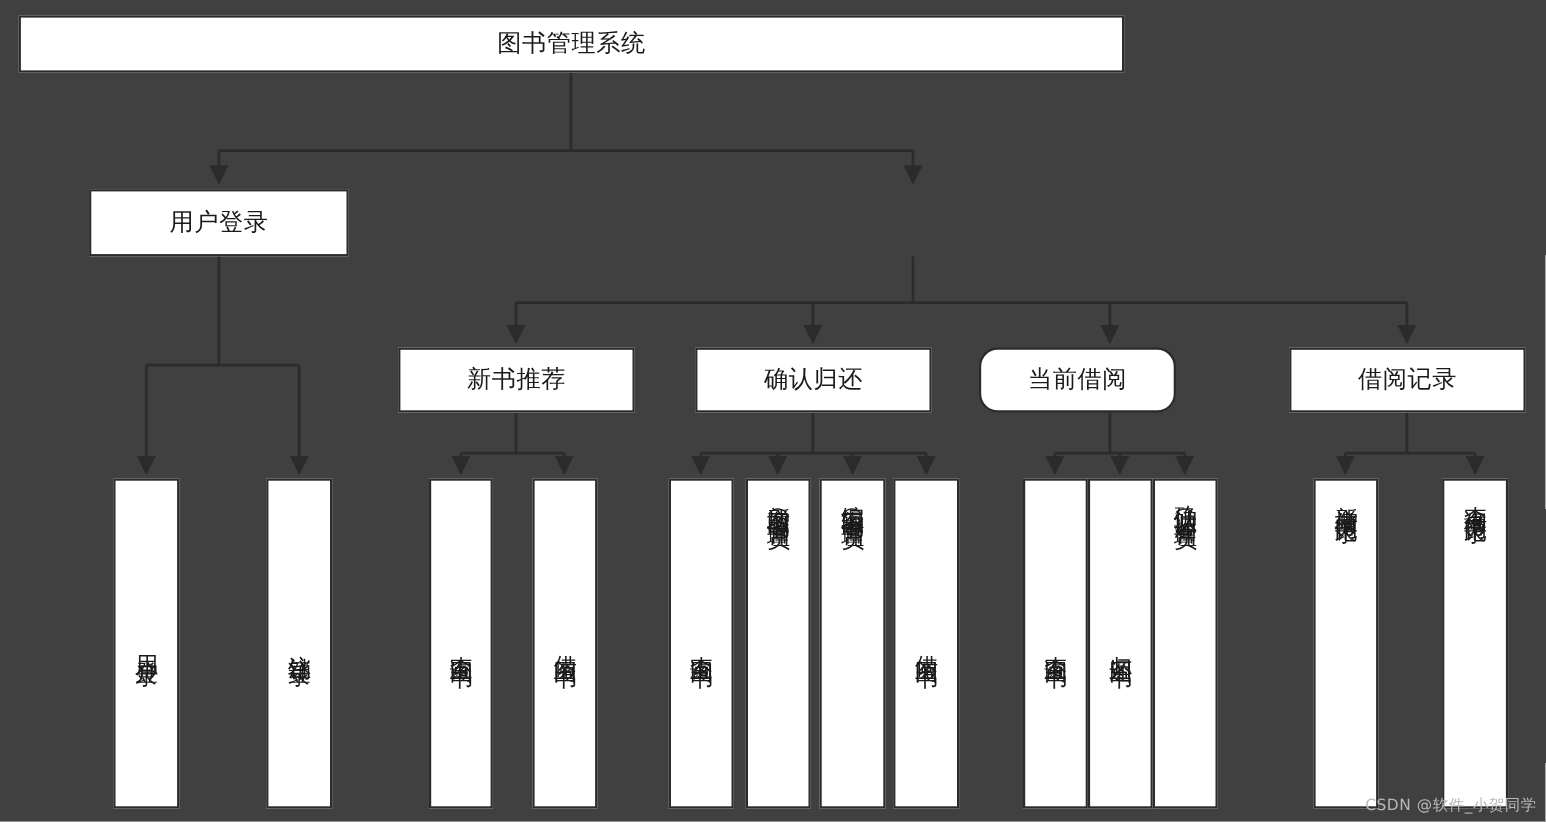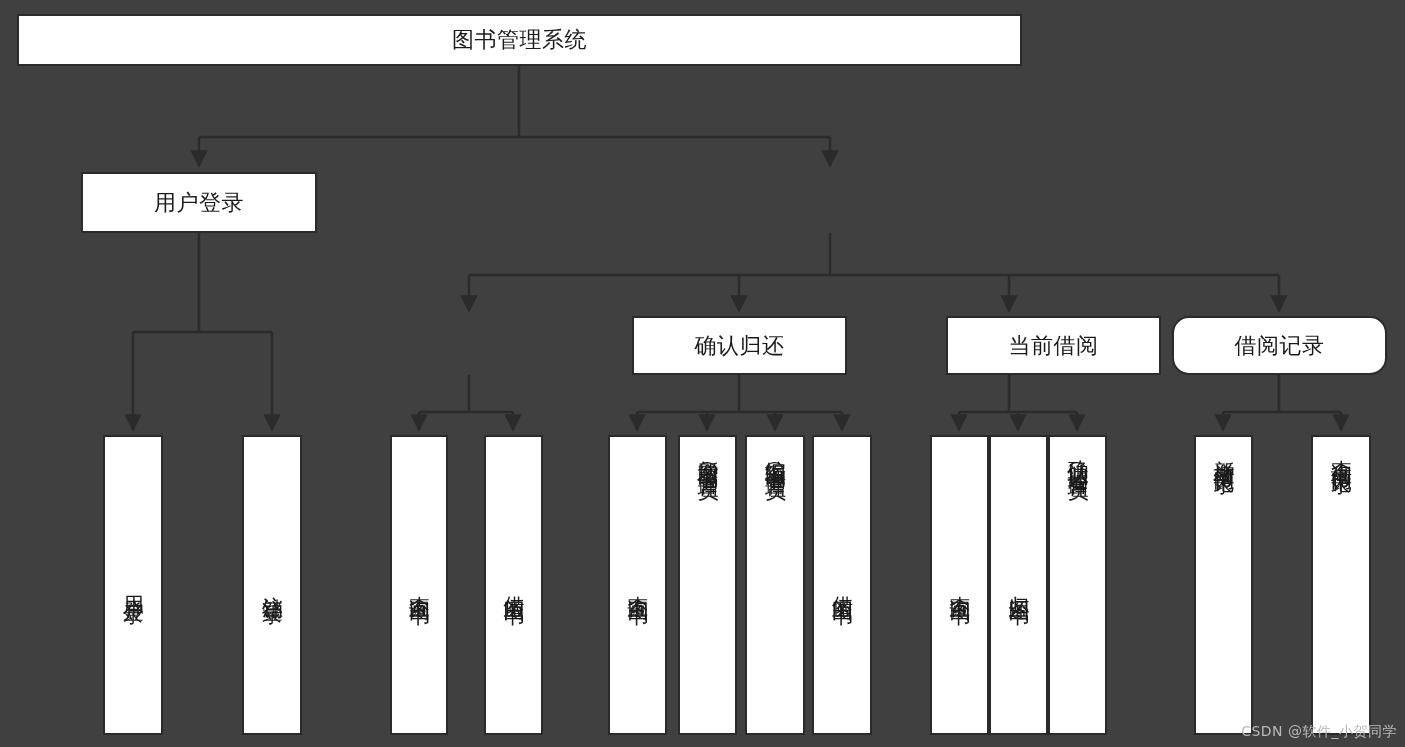--- a/index.html
+++ b/index.html
@@ -134,27 +134,30 @@
   </svg>
 
   <div class="node root" style="left:17px; top:14px; width:1005px; height:52px;">
     <span class="label">图书管理系统</span>
   </div>
 
   <div class="node level2" style="left:81px; top:172px; width:236px; height:61px;">
     <span class="label">用户登录</span>
   </div>
 
+  <div class="node level3" style="left:362px; top:316px; width:215px; height:59px;">
+    <span class="label">新书推荐</span>
+  </div>
   <div class="node level3" style="left:632px; top:316px; width:215px; height:59px;">
     <span class="label">确认归还</span>
   </div>
-  <div class="node level3" style="left:946px; top:316px; width:215px; height:59px;">
+  <div class="node level3" style="left:890px; top:316px; width:179px; height:59px;border-radius:17px;">
     <span class="label">当前借阅</span>
   </div>
-  <div class="node level3" style="left:1172px; top:316px; width:215px; height:59px;border-radius:17px;">
+  <div class="node level3" style="left:1172px; top:316px; width:215px; height:59px;">
     <span class="label">借阅记录</span>
   </div>
 
   <div class="node vertical mid" style="left: 103px; top: 435px; width: 60px; height: 300px; align-items: center; padding-top: 0px;">
     <span class="label">用户登录</span>
   </div>
   <div class="node vertical mid" style="left: 242px; top: 435px; width: 60px; height: 300px; align-items: center; padding-top: 0px;">
     <span class="label">注销登录</span>
   </div>
 

